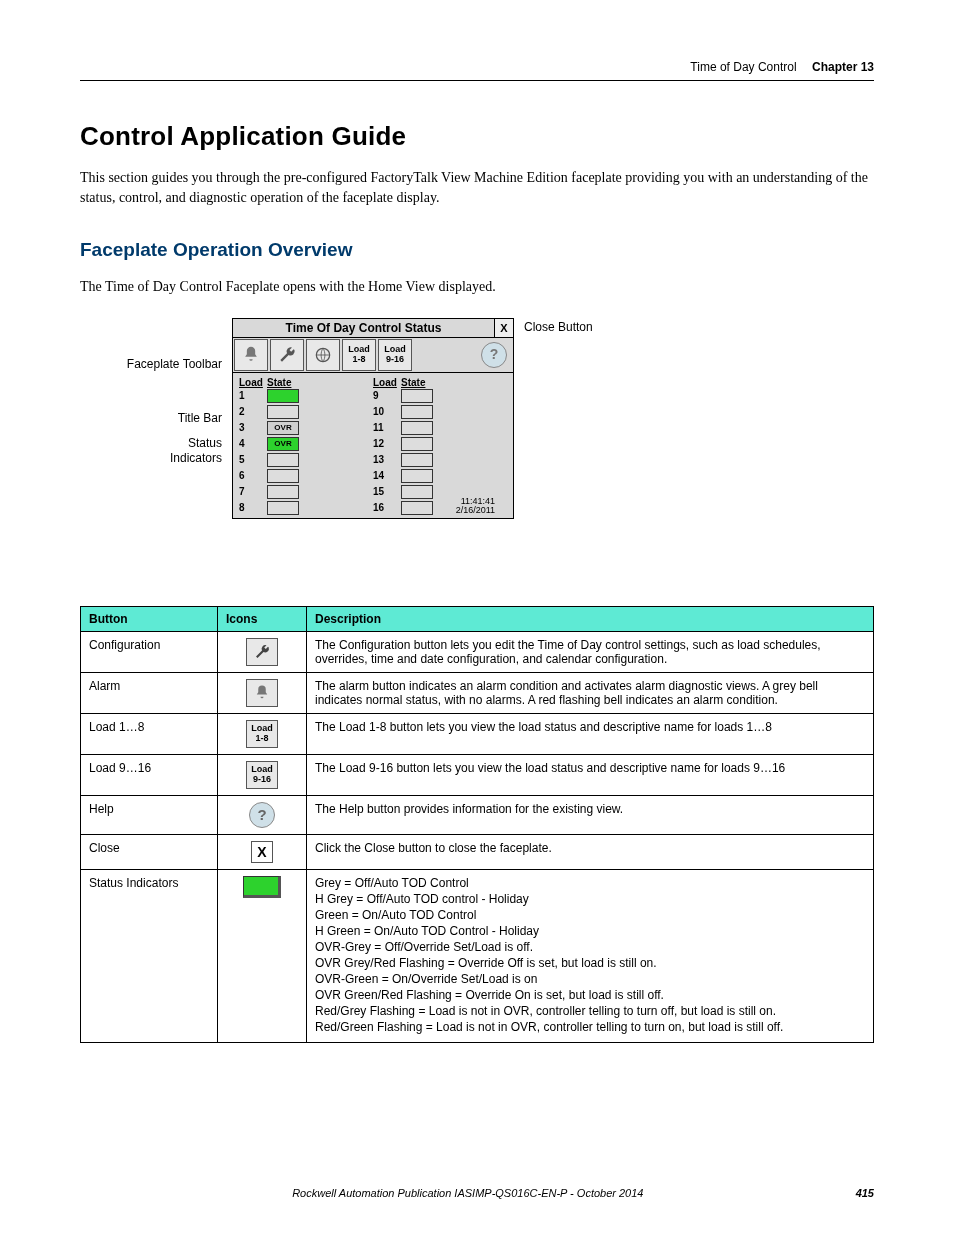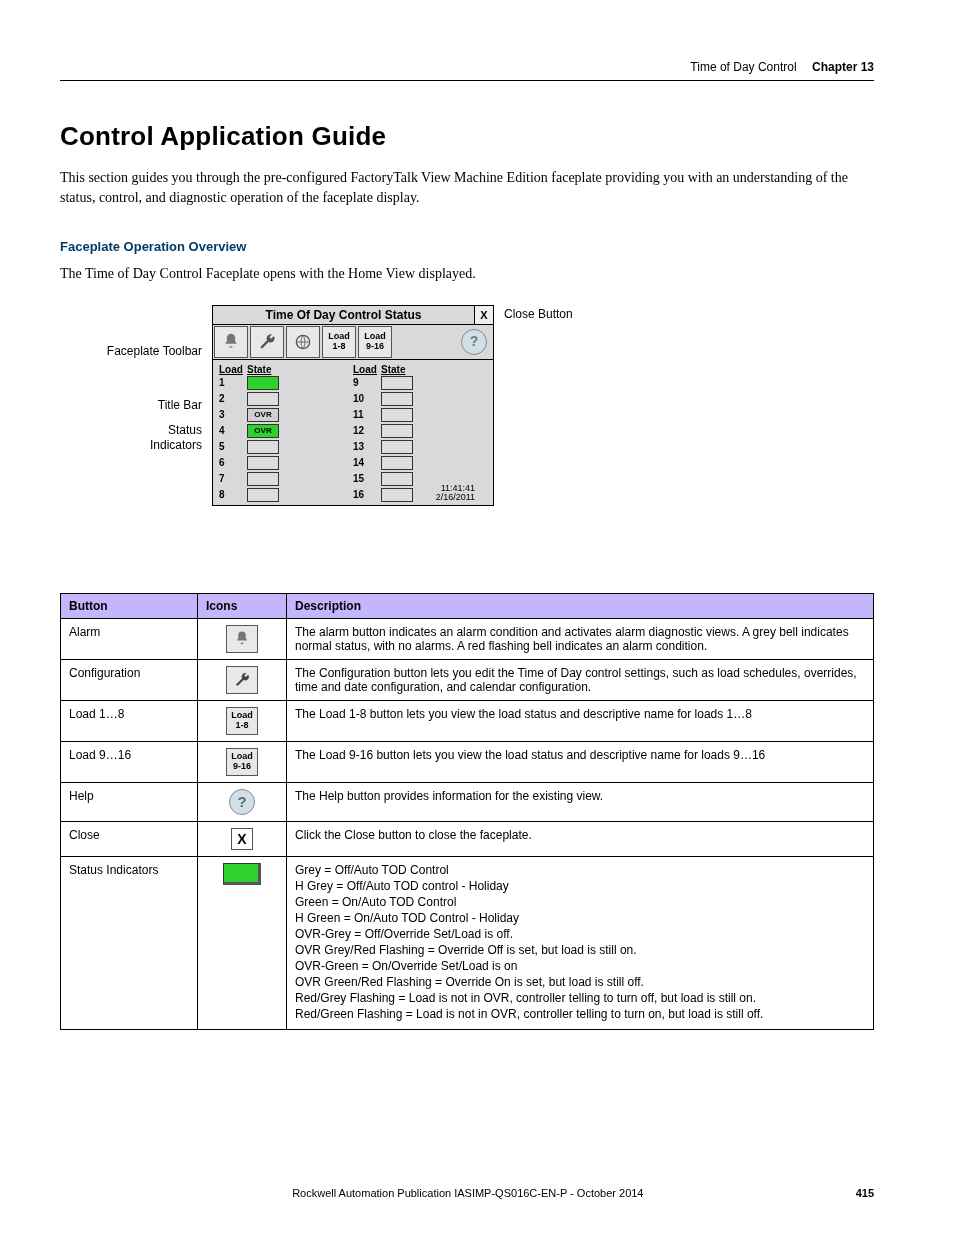--- a/index.html
+++ b/index.html
@@ -5,21 +5,21 @@
   body {
     font-family: Arial, Helvetica, sans-serif;
     margin: 0;
     background: #fff;
     color: #000;
   }
   .page {
     width: 954px;
     min-height: 1235px;
     margin: 0 auto;
-    padding: 60px 80px 40px 60px;
+    padding: 60px 80px 40px 80px;
     box-sizing: border-box;
     position: relative;
   }
   .header-line {
     border-bottom: 1.5px solid #000;
     margin-bottom: 40px;
     padding-bottom: 6px;
     text-align: right;
     font-size: 12px;
   }
@@ -33,23 +33,23 @@
   }
   .body-text {
     font-family: Georgia, "Times New Roman", serif;
     font-size: 14px;
     line-height: 1.45;
     margin: 0 0 30px 0;
   }
   h2 {
     font-family: "Arial Black", Arial, sans-serif;
     font-weight: 900;
-    font-size: 13px;
+    font-size: 19px;
     color: #003a6b;
-    margin: 20px 0 12px 0;
+    margin: 20px 0 18px 0;
   }
   .caption-text {
     font-family: Georgia, "Times New Roman", serif;
     font-size: 14px;
     margin: 0 0 23px 0;
   }
 
   
   .diagram-wrap {
     margin: 0 0 30px 32px;
@@ -169,21 +169,21 @@
 
   
   table.info {
     width: 100%;
     border-collapse: collapse;
     font-size: 12px;
     margin-top: 18px;
   }
   table.info th {
     text-align: left;
-    background: #c4b5fd;
+    background: #5eead4;
     border: 1px solid #000;
     padding: 5px 8px;
     font-weight: bold;
   }
   table.info td {
     border: 1px solid #000;
     padding: 6px 8px;
     vertical-align: top;
   }
   .icon-cell {
@@ -230,20 +230,21 @@
   .desc-list div { margin: 0 0 2px 0; }
 
   .footer {
     position: absolute;
     bottom: 36px;
     left: 80px;
     right: 80px;
     font-size: 11px;
     display: flex;
     justify-content: space-between;
+    font-style: italic;
   }
   .footer .pnum { font-weight: bold; }
 </style>
 </head>
 <body>
 
 <div class="page">
 
   <div class="header-line">
     <span>Time of Day Control</span>
@@ -393,36 +394,36 @@
   <table class="info">
     <thead>
       <tr>
         <th class="btn-cell">Button</th>
         <th class="icon-cell">Icons</th>
         <th>Description</th>
       </tr>
     </thead>
     <tbody id="info-body">
         <tr>
+          <td class="btn-cell">Configuration</td>
+          <td class="icon-cell"><span class="icon-box">
+              <svg viewBox="0 0 24 24" width="18" height="18">
+                <path fill="#444" d="M21 6a5 5 0 0 1-7 6l-8 8-2-2 8-8a5 5 0 0 1 6-7l-3 3 2 2 3-3z"></path>
+              </svg>
+            </span></td>
+          <td>The Configuration button lets you edit the Time of Day control settings, such as load schedules, overrides, time and date configuration, and calendar configuration.</td>
+        </tr>
+        <tr>
           <td class="btn-cell">Alarm</td>
           <td class="icon-cell"><span class="icon-box">
               <svg viewBox="0 0 24 24" width="18" height="18">
                 <path fill="#777" d="M12 2a5 5 0 0 0-5 5v4l-2 3h14l-2-3V7a5 5 0 0 0-5-5zM10 17a2 2 0 0 0 4 0z"></path>
               </svg>
             </span></td>
           <td>The alarm button indicates an alarm condition and activates alarm diagnostic views. A grey bell indicates normal status, with no alarms. A red flashing bell indicates an alarm condition.</td>
-        </tr>
-        <tr>
-          <td class="btn-cell">Configuration</td>
-          <td class="icon-cell"><span class="icon-box">
-              <svg viewBox="0 0 24 24" width="18" height="18">
-                <path fill="#444" d="M21 6a5 5 0 0 1-7 6l-8 8-2-2 8-8a5 5 0 0 1 6-7l-3 3 2 2 3-3z"></path>
-              </svg>
-            </span></td>
-          <td>The Configuration button lets you edit the Time of Day control settings, such as load schedules, overrides, time and date configuration, and calendar configuration.</td>
         </tr>
         <tr>
           <td class="btn-cell">Load 1…8</td>
           <td class="icon-cell"><span class="icon-box" style="white-space:pre;line-height:1.05;">Load
 1-8</span></td>
           <td>The Load 1-8 button lets you view the load status and descriptive name for loads 1…8</td>
         </tr>
         <tr>
           <td class="btn-cell">Load 9…16</td>
           <td class="icon-cell"><span class="icon-box" style="white-space:pre;line-height:1.05;">Load

